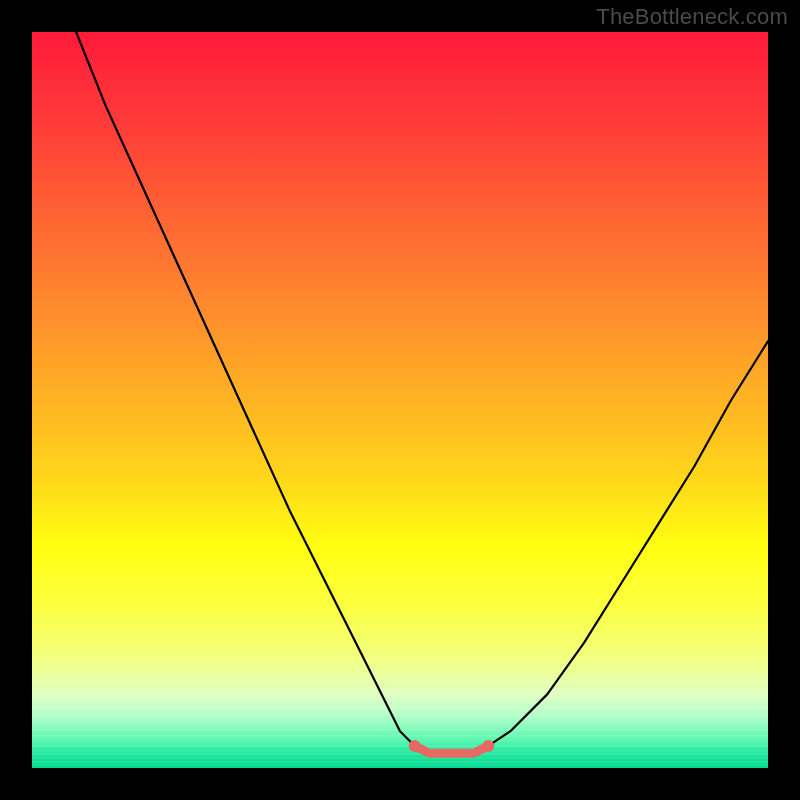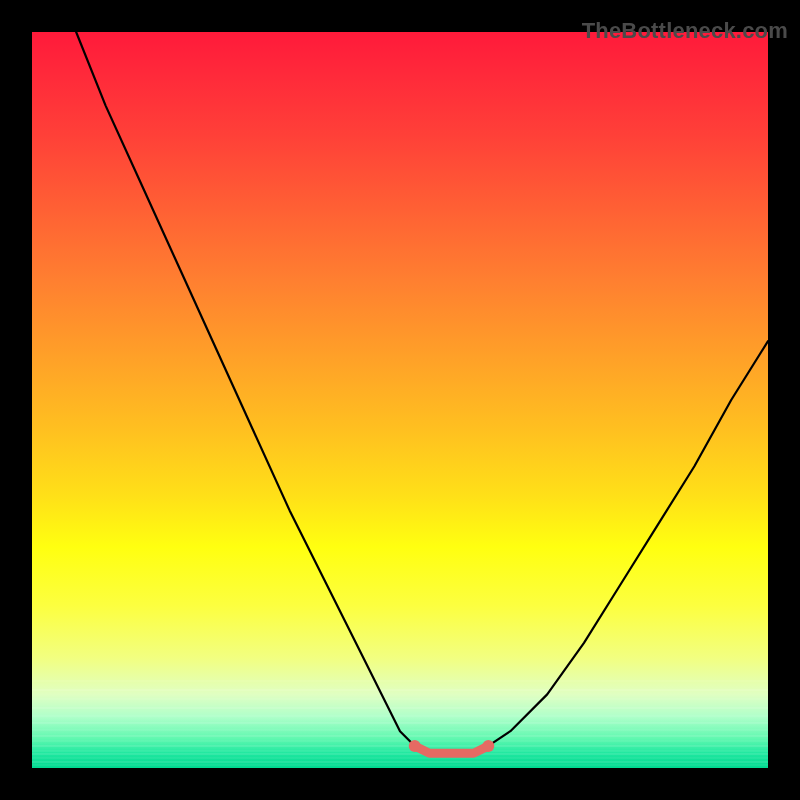--- a/index.html
+++ b/index.html
@@ -16,24 +16,23 @@
     width: 800px;
     height: 800px;
     background: #000;
   }
   .watermark {
     position: absolute;
     top: 4px;
     right: 12px;
     color: #4a4a4a;
     font-size: 22px;
-    font-weight: 700;
+    font-weight: 400;
     letter-spacing: 0.2px;
     z-index: 10;
-    margin-top: 14px;
   }
   .plot-area {
     position: absolute;
     left: 32px;
     top: 32px;
     width: 736px;
     height: 736px;
     overflow: hidden;
   }
   .gradient {

